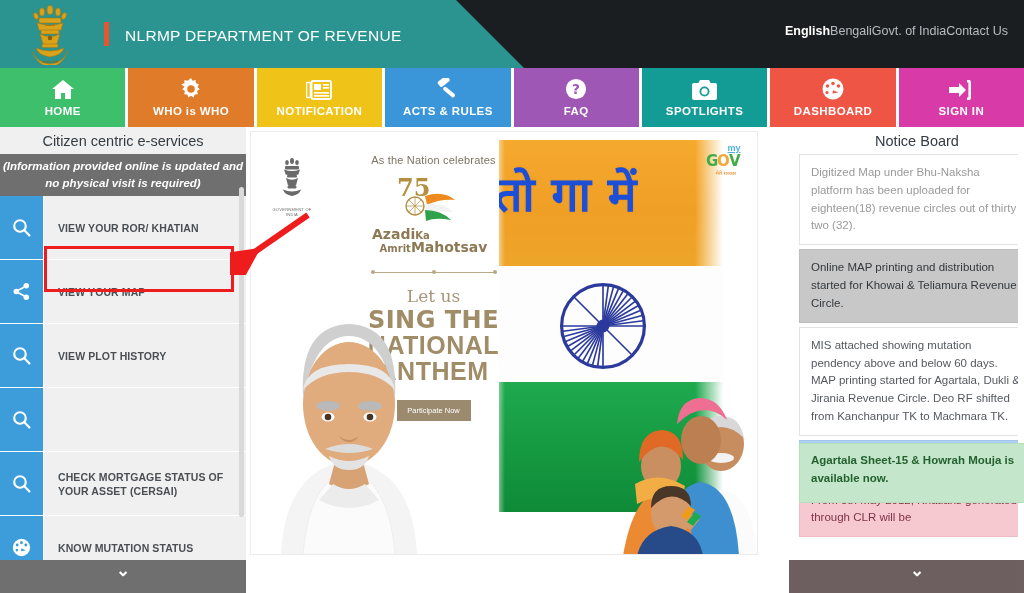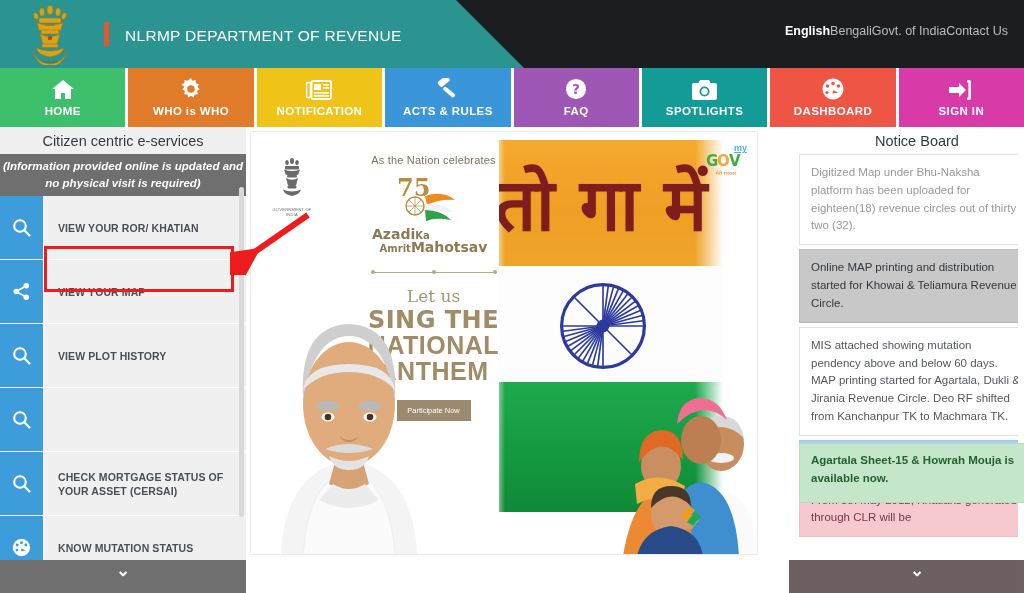--- a/index.html
+++ b/index.html
@@ -166,29 +166,29 @@
   .flag-green {
     position:absolute; left:-8px; top:250px; width:232px; height:130px;
     background:linear-gradient(180deg,#1faa4e 0%, #14973f 60%, #0f8a38 100%);
     -webkit-mask-image: linear-gradient(90deg, transparent 0%, #000 6%, #000 88%, transparent 100%);
             mask-image: linear-gradient(90deg, transparent 0%, #000 6%, #000 88%, transparent 100%);
   }
   .chakra {
     position:absolute; left:58px; top:148px; width:92px; height:92px;
   }
   .hindi-text {
-    position:absolute; left:-4px; top:40px; color:#7f1d1d; font-size:72px;
+    position:absolute; left:-4px; top:40px; color:#1d4ed8; font-size:48px;
     font-weight:bold; line-height:0.92; font-family:"DejaVu Sans", sans-serif;
     text-shadow:0 0 2px rgba(0,0,0,.12);
   }
   .people { position:absolute; right:-4px; bottom:0; width:170px; height:190px; }
   .mygov {
     position:absolute; right:12px; top:12px; width:42px; text-align:center; line-height:1;
   }
-  .mygov .my { font-size:9px; color:#4fb3d9; font-weight:bold; display:block; text-align:right; padding-left:16px;text-decoration:underline;}
+  .mygov .my { font-size:9px; color:#4fb3d9; font-weight:bold; display:block; text-align:center; padding-left:16px;text-decoration:underline;}
   .mygov .gov { font-size:15px; font-weight:bold; letter-spacing:-0.5px; display:block;}
   .mygov .hn { font-size:5px; color:#e0811c; display:block; margin-top:1px;}
   .modi { position:absolute; left:22px; bottom:0; width:152px; height:268px; }
 
   
   .red-arrow { position:absolute; left:230px; top:205px; width:120px; height:70px; z-index:20; pointer-events:none; }
 
   
   .notice {
     position:absolute; left:789px; top:127px; width:256px; height:466px;

